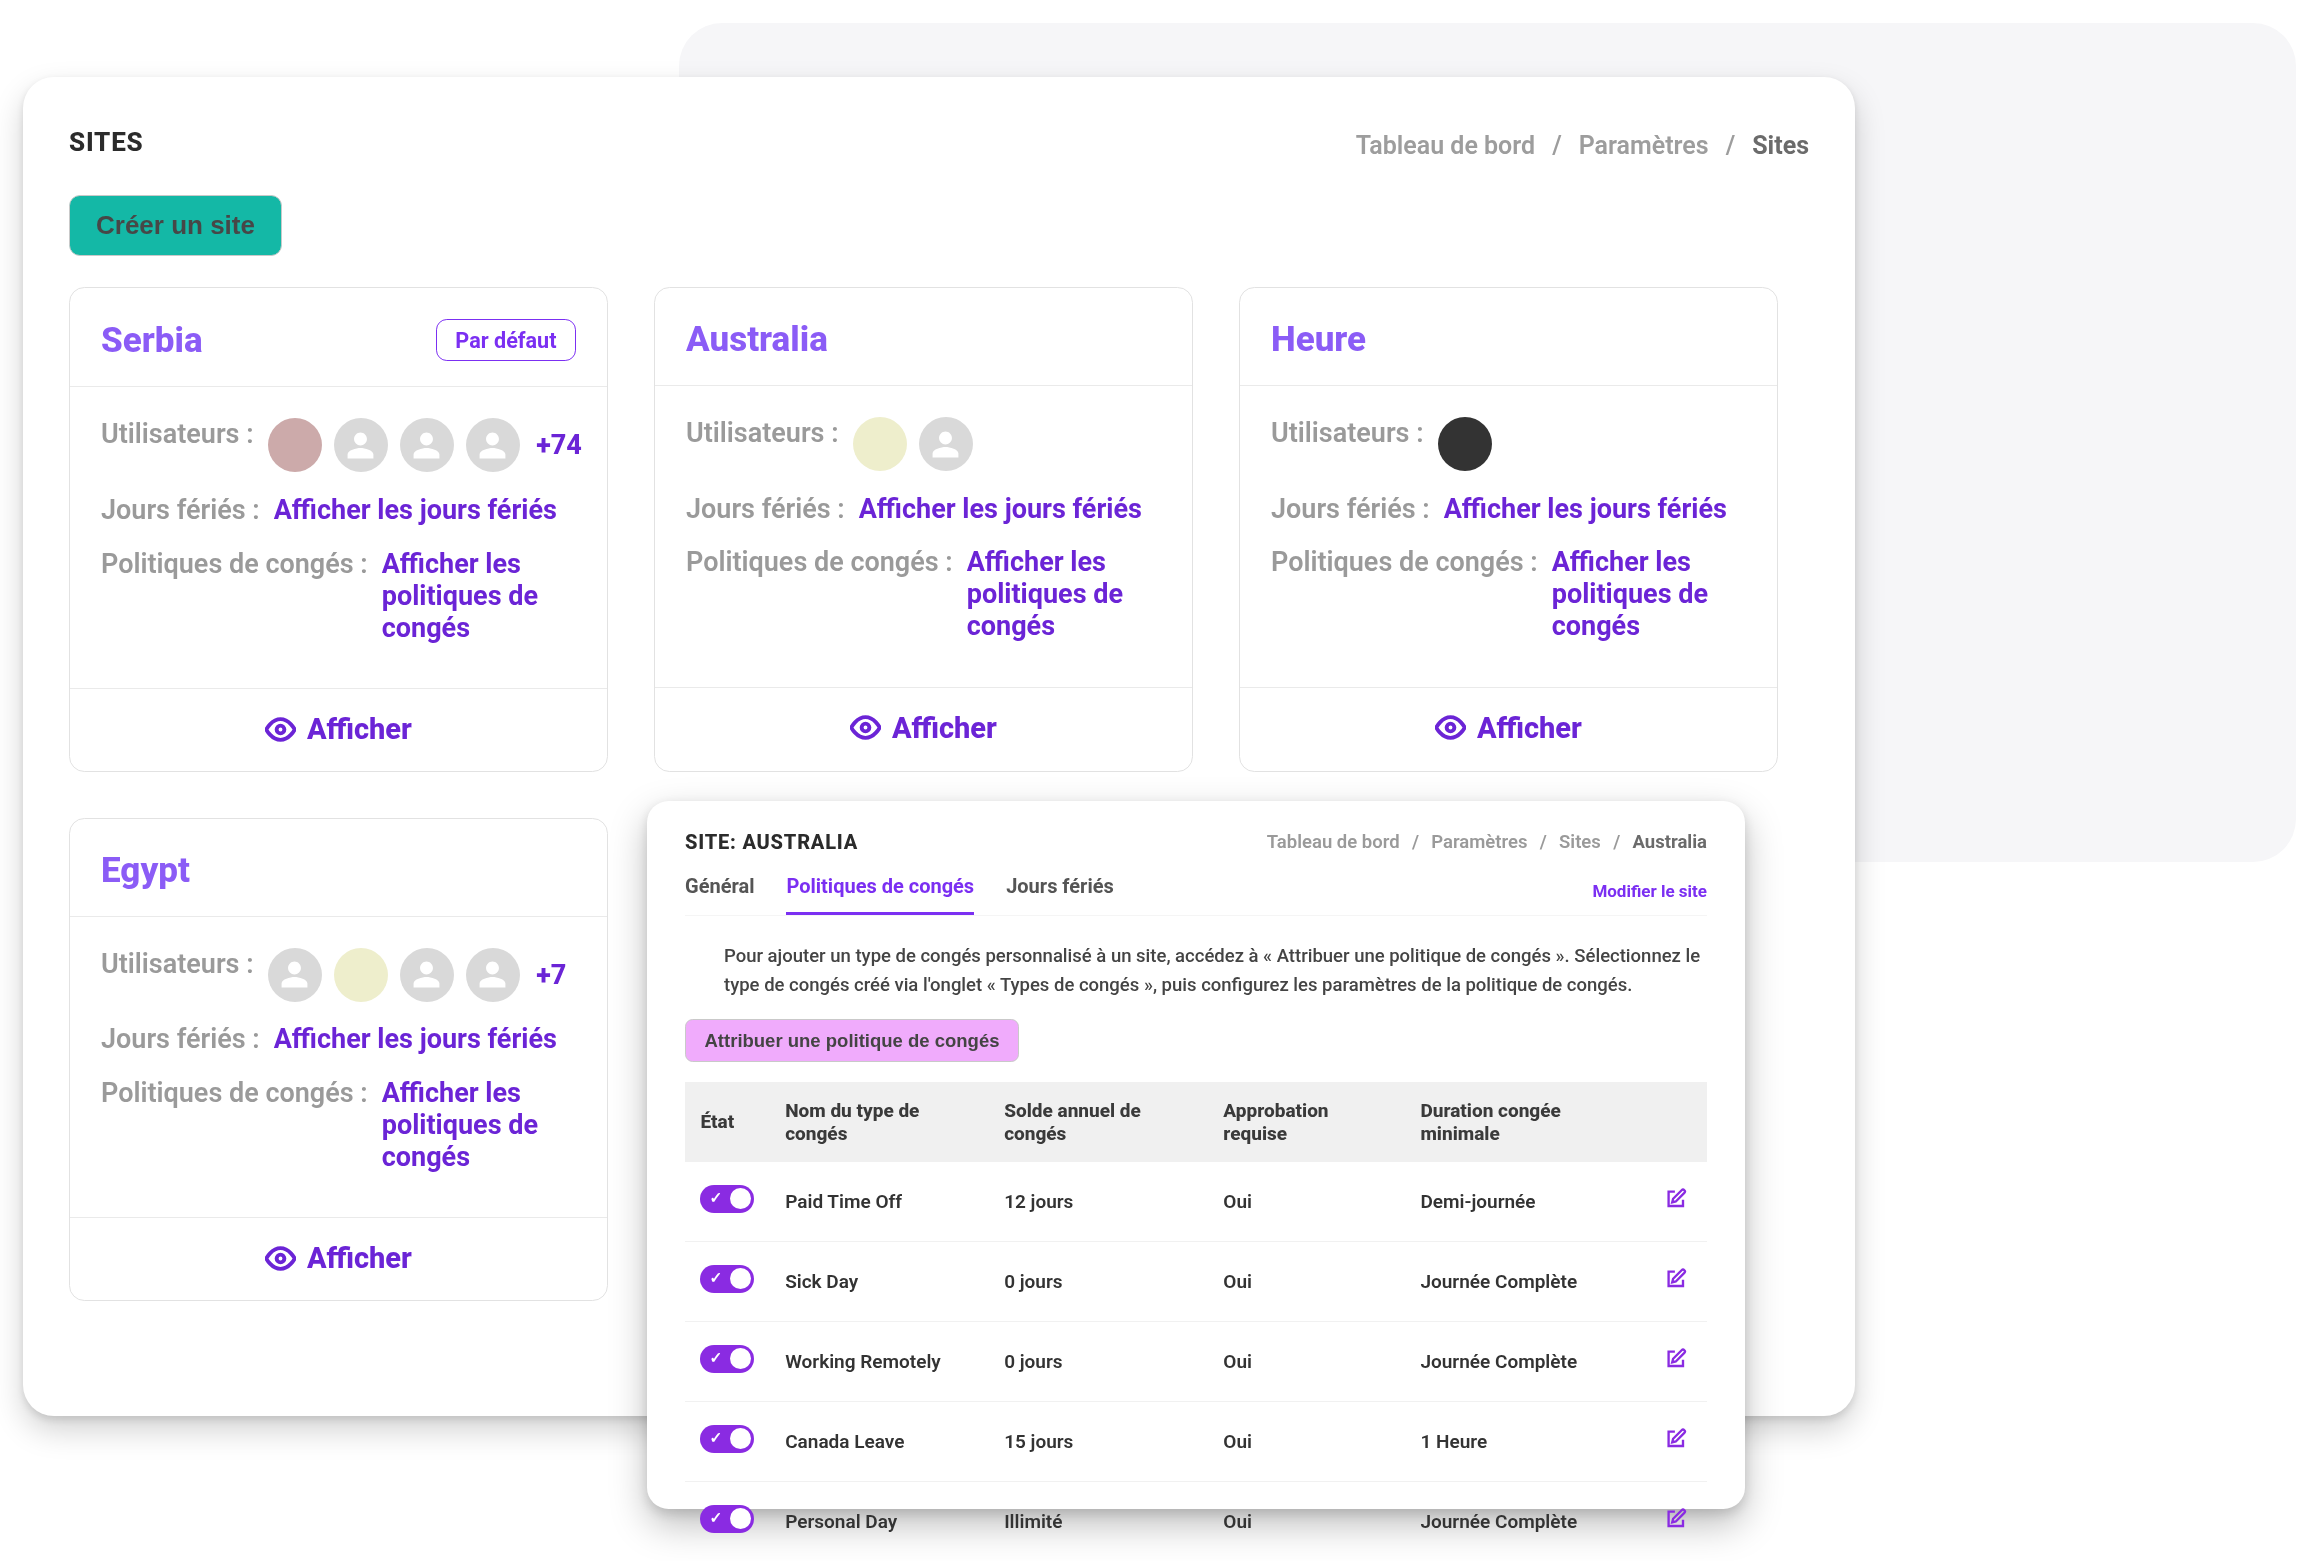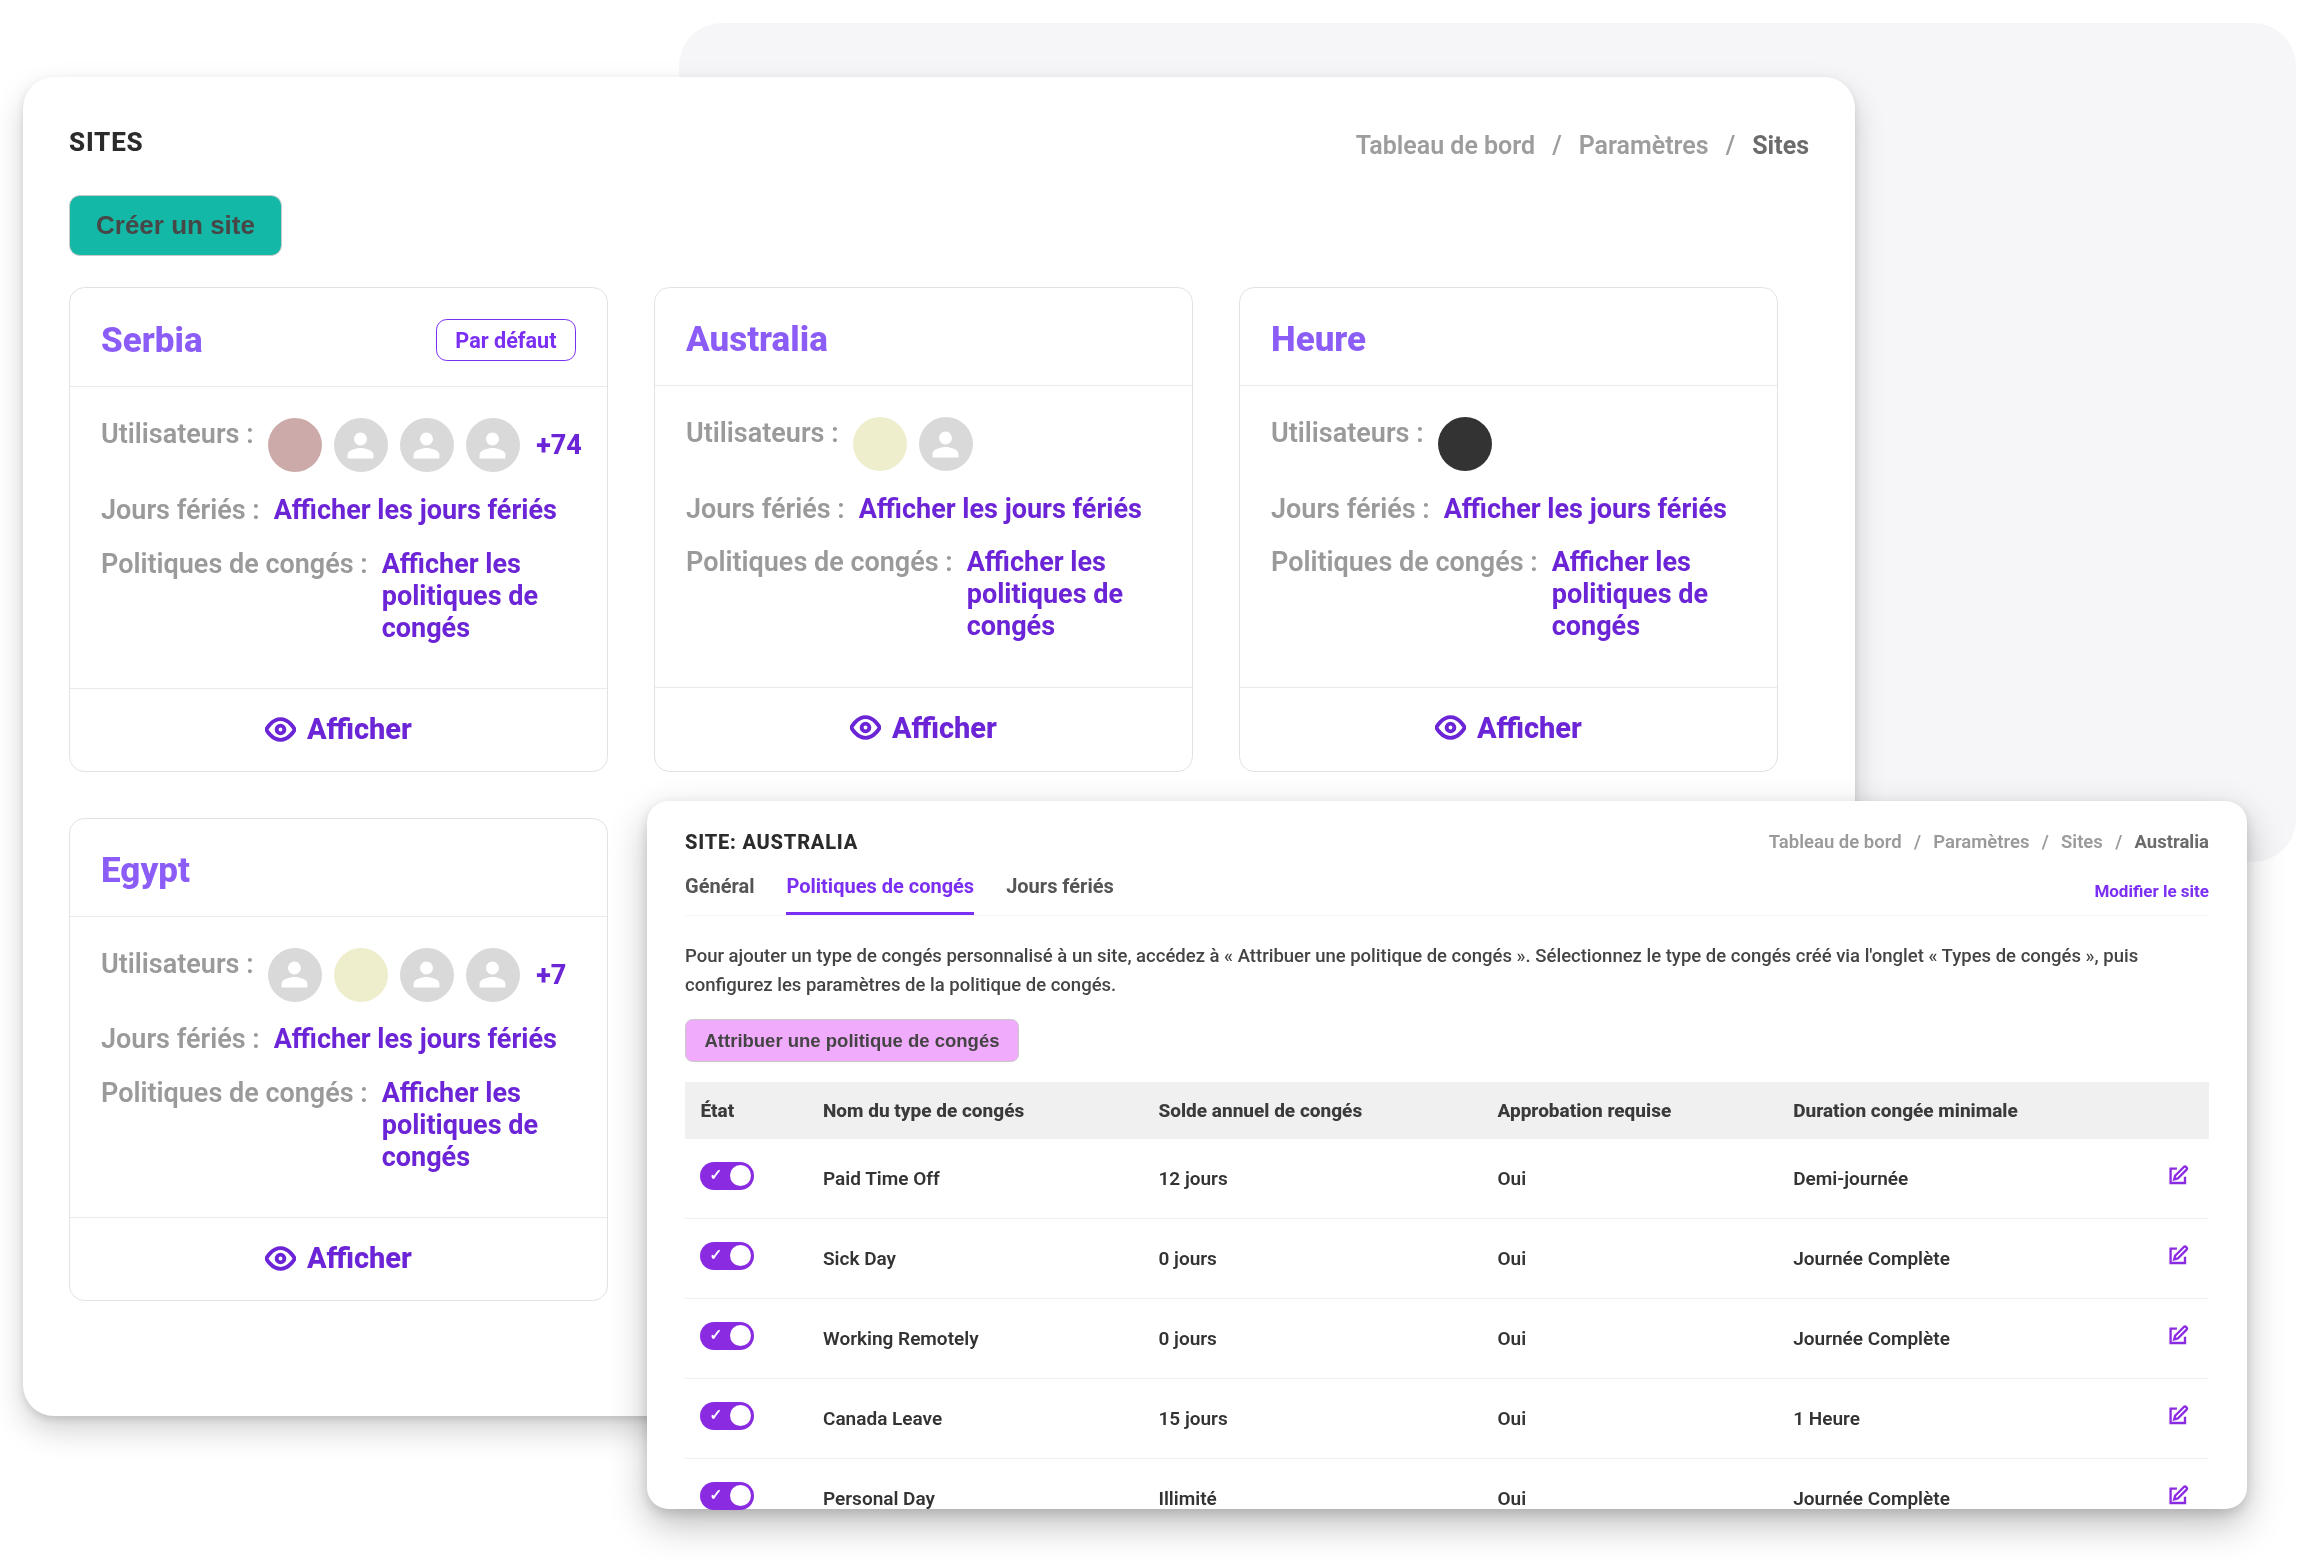--- a/index.html
+++ b/index.html
@@ -138,21 +138,21 @@
     display:inline-flex; align-items:center; gap:10.8px;
     cursor:pointer;
   }
   .eye-icon { width:31px; height:31px; stroke:#6b24d6; fill:none; stroke-width:3; }
 
   
   .detail-panel {
     position:absolute;
     top: 801px;
     left: 647px;
-    width: 1600px;
+    width: 1098px;
     height: 708px;
     background:#fff;
     border-radius: 21.6px;
     box-shadow: 0 15.4px 37px rgba(0,0,0,0.25), 0 4.6px 10.8px rgba(0,0,0,0.12);
     padding: 29px 38px 15.4px 38px;
   }
   .detail-header {
     display:flex; justify-content:space-between; align-items:center;
     margin-bottom: 20px;
   }
@@ -167,21 +167,21 @@
   }
   .tabs {
     display:flex; gap:32px;
     font-size:20px; font-weight:700;
   }
   .tab { color:#555; padding-bottom:14px; cursor:pointer; }
   .tab.active { color:#7b2ff2; border-bottom:3.1px solid #7b2ff2; }
   .modify-link { color:#7b2ff2; font-size:17px; font-weight:700; padding-bottom:14px; cursor:pointer; }
   .help-text {
     font-size:18.5px; color:#444; line-height:1.55;
-    margin-bottom: 20px; font-weight:500;
+    margin-bottom: 20px; font-weight:500;margin-left:39px;
   }
   .btn-small-outline {
     display:inline-block;
     padding:9.2px 18.5px;
     border:1.5px solid #c9c9c9;
     border-radius:7.7px;
     font-size:18.5px;
     font-weight:600;
     color:#444;
     background:#f0abfc;

